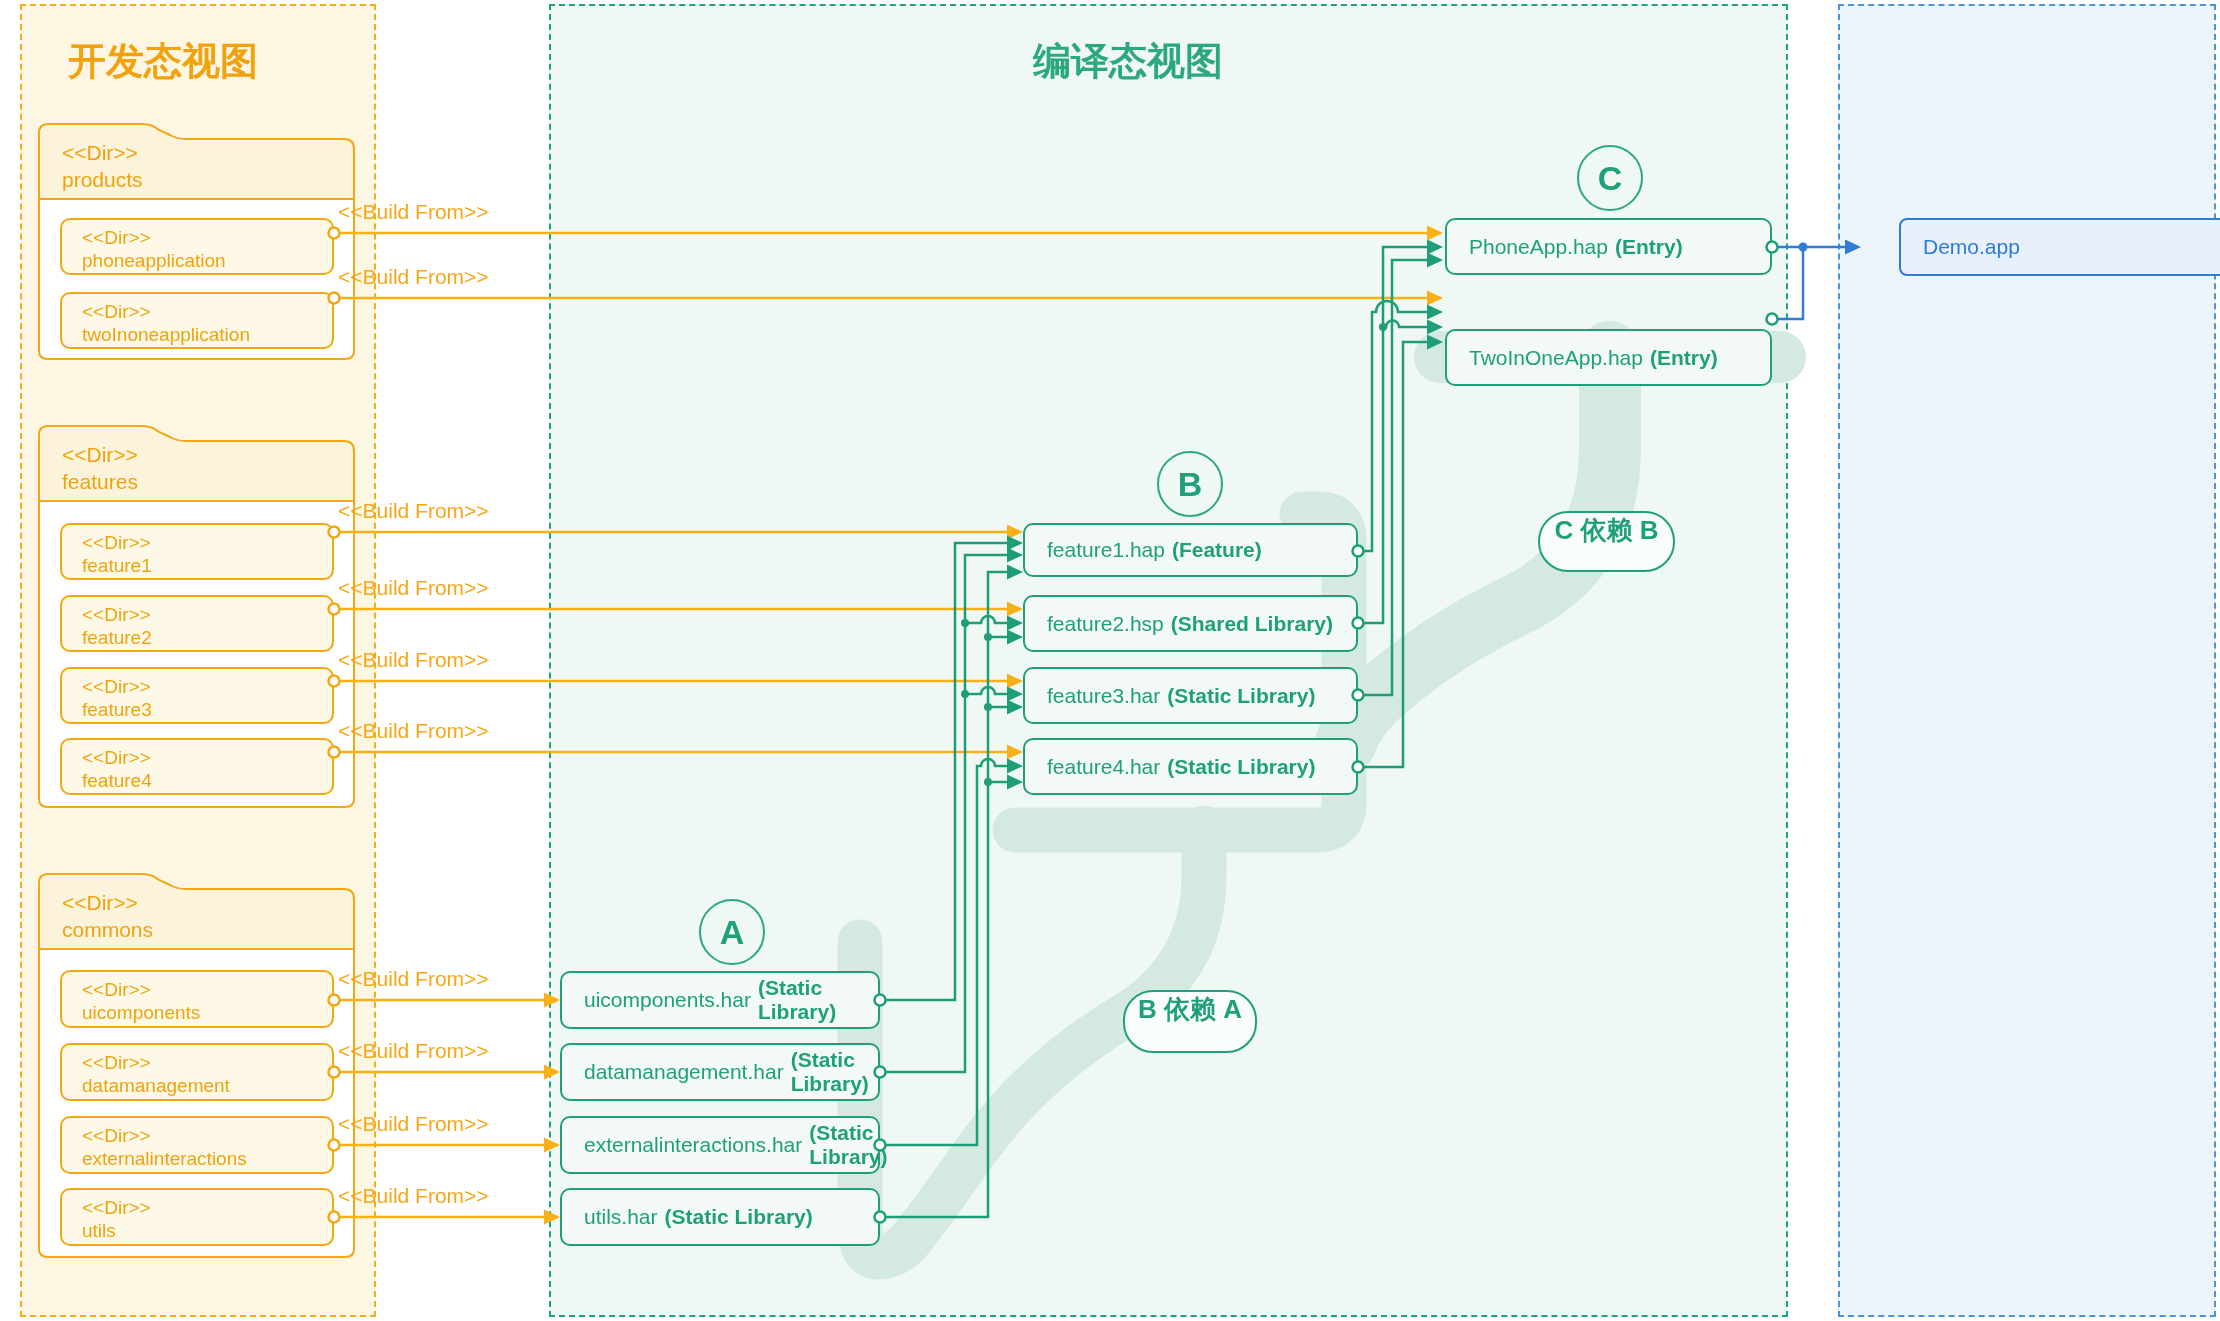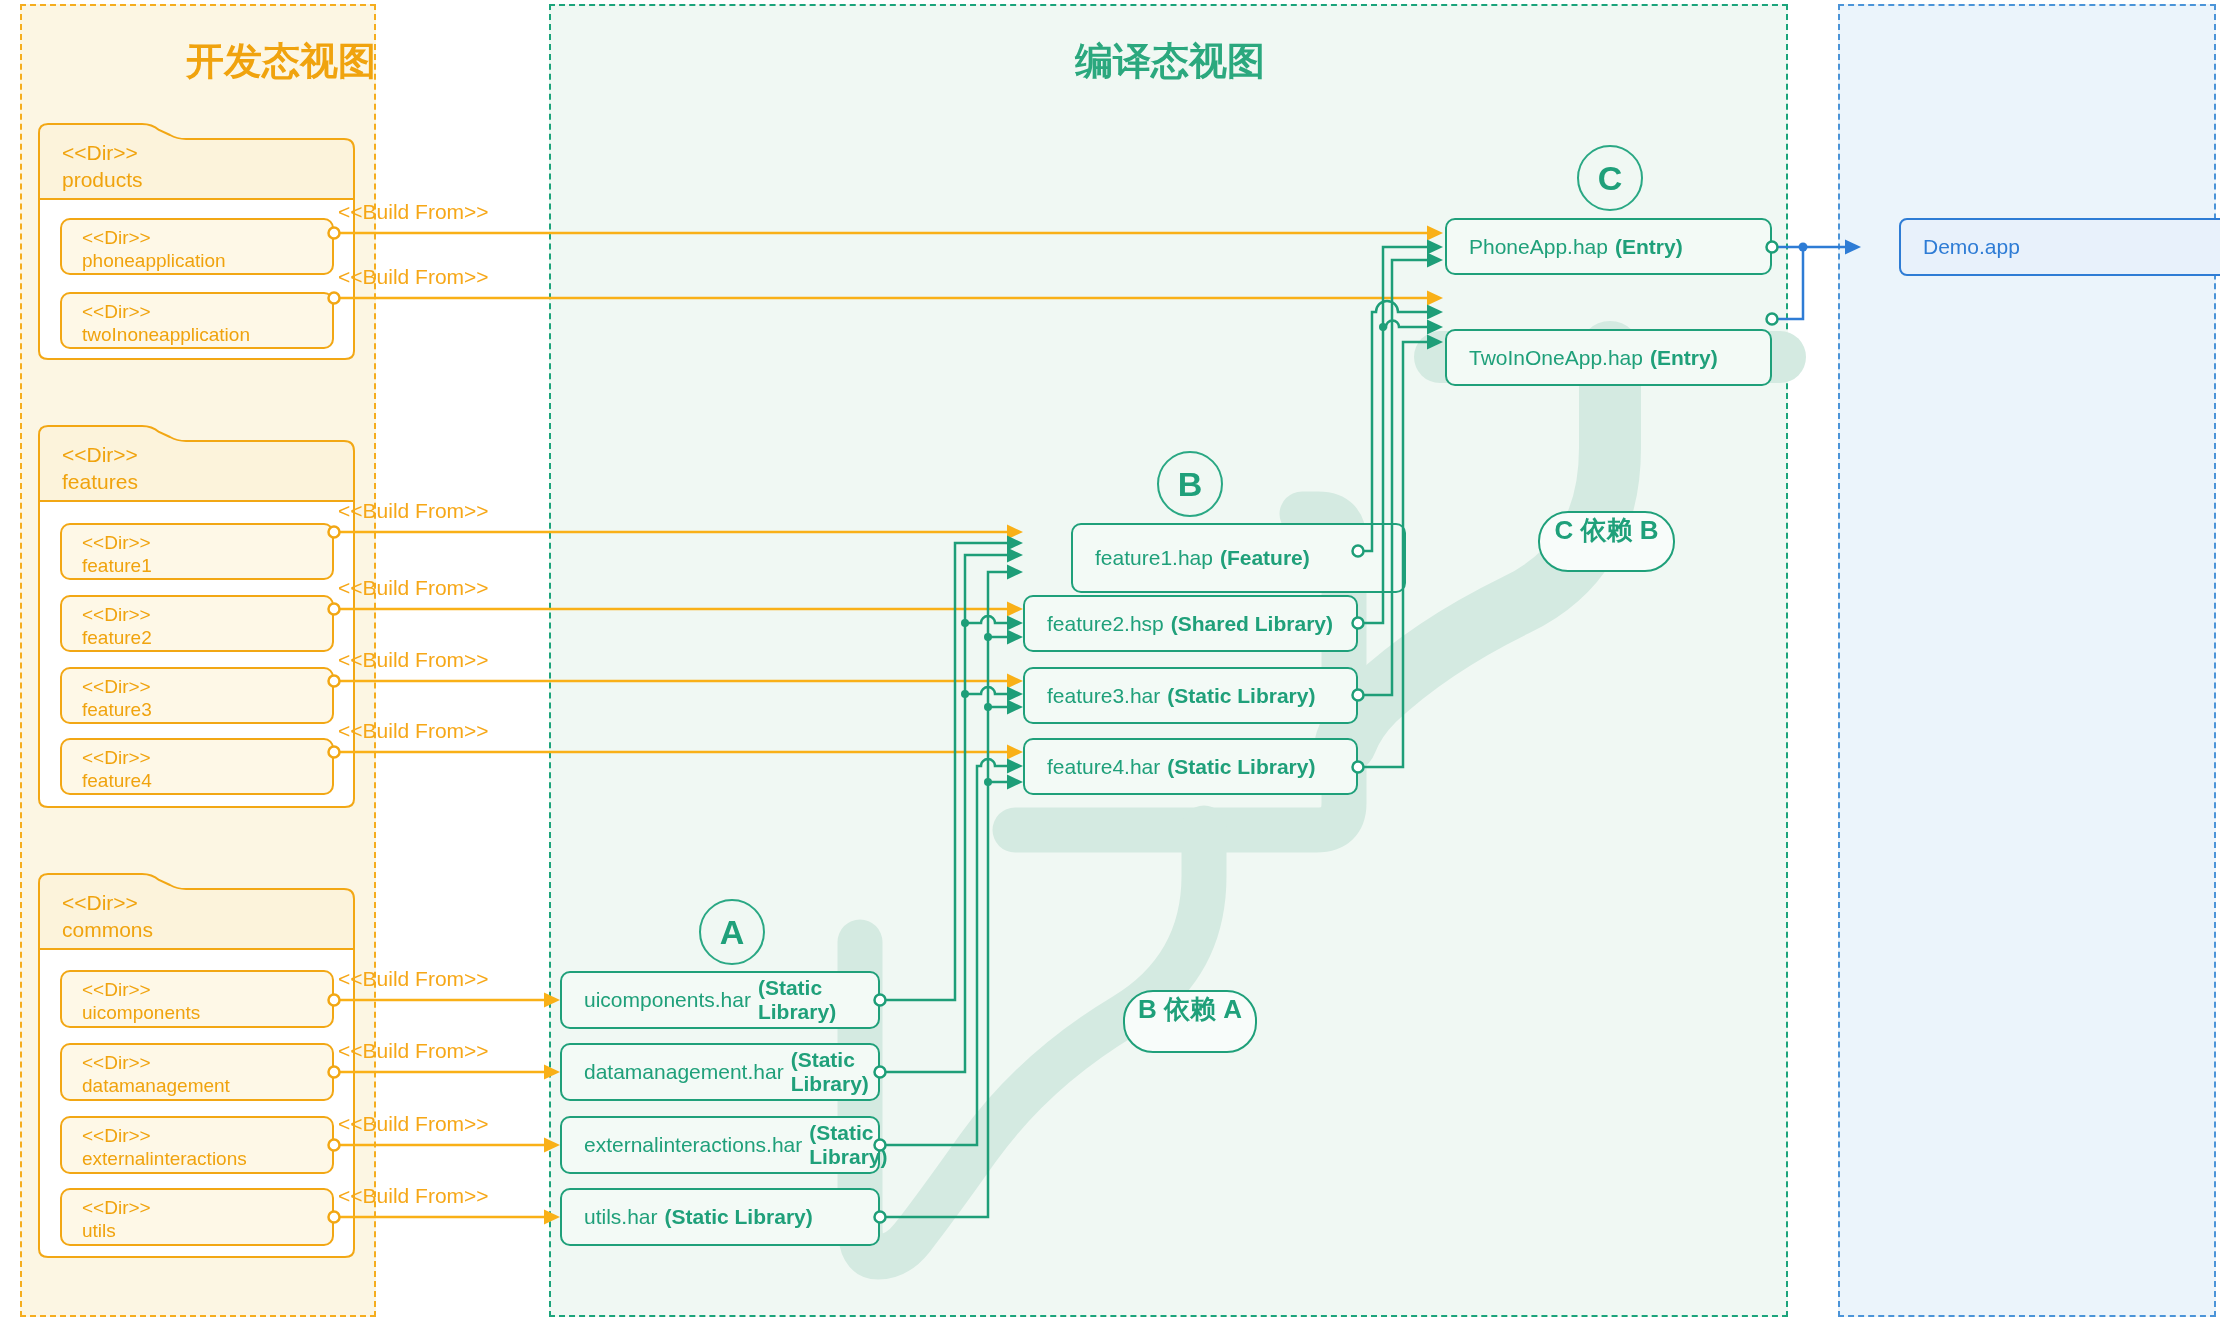--- a/index.html
+++ b/index.html
@@ -1,21 +1,21 @@
 <!DOCTYPE html>
 <html><head>
 <meta charset="utf-8">
 <style>
   html,body{margin:0;padding:0;background:#ffffff;}
   #stage{position:relative;width:2220px;height:1321px;overflow:hidden;background:#ffffff;
          font-family:"Liberation Sans", sans-serif;}
   svg.layer{position:absolute;left:0;top:0;pointer-events:none;}
   
   .panel{position:absolute;top:4px;height:1313px;box-sizing:border-box;border:2px dashed;}
-  .panel-title{position:absolute;top:36px;font-size:38px;font-weight:bold;text-align:right;}
+  .panel-title{position:absolute;top:36px;font-size:38px;font-weight:bold;text-align:left;padding-left:48px;}
   
   .folder{position:absolute;}
   .folder-head{position:absolute;left:24px;font-size:21px;line-height:27px;color:#f0a30e;}
   
   .dirbox{position:absolute;width:274px;height:57px;box-sizing:border-box;border:2px solid #f2a714;
           border-radius:10px;background:#fef8e7;color:#f0a30e;padding:6px 0 0 20px;font-size:19px;line-height:23px;}
   
   .item{position:absolute;box-sizing:border-box;border:2px solid #1fa07a;border-radius:10px;
         background:#f3faf6;color:#1fa07a;font-size:21px;display:flex;align-items:center;padding-left:22px;}
   .item .typ{font-weight:bold;margin-left:7px;}
@@ -141,21 +141,21 @@
 
   <div class="item" style="left:1445px;top:218px;width:327px;height:57px;">
     <span>PhoneApp.hap</span>
     <span class="typ">(Entry)</span>
   </div>
   <div class="item" style="left:1445px;top:292px;width:327px;height:57px;margin-top:37px;">
     <span>TwoInOneApp.hap</span>
     <span class="typ">(Entry)</span>
   </div>
 
-  <div class="item" style="left:1023px;top:523px;width:335px;height:70px;margin-left:48px;">
+  <div class="item" style="left:1023px;top:523px;width:335px;height:54px;">
     <span>feature1.hap</span>
     <span class="typ">(Feature)</span>
   </div>
   <div class="item" style="left:1023px;top:595px;width:335px;height:57px;">
     <span>feature2.hsp</span>
     <span class="typ">(Shared Library)</span>
   </div>
   <div class="item" style="left:1023px;top:667px;width:335px;height:57px;">
     <span>feature3.har</span>
     <span class="typ">(Static Library)</span>

